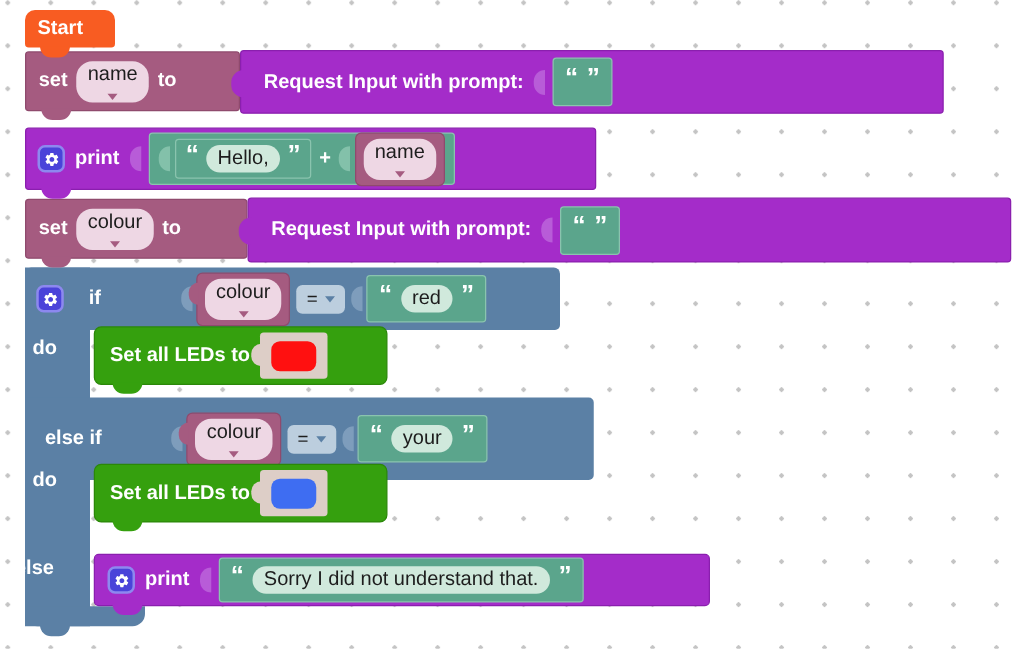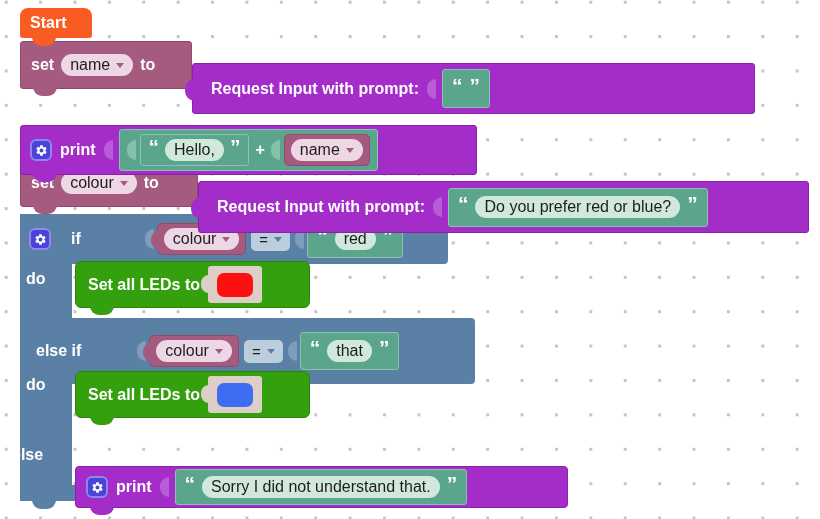--- a/index.html
+++ b/index.html
@@ -25,28 +25,28 @@
   
   .socket{display:inline-block; width:9px; height:20px; border-radius:10px 0 0 10px;
         margin-right:-2px; flex:none;}
   .sock-purple{background:#b85cd8;}
   .sock-teal{background:#83c1aa;}
   .sock-blue{background:#7e9dbc;}
 
   
   .orange{background:#f85c22;}
   .mauve{background:#a55b80; border:1px solid #8f4a6d;}
-  .purple{background:#a42cc9; border:1px solid #8a1fae;margin-top:23px;}
+  .purple{background:#a42cc9; border:1px solid #8a1fae;}
   .blue{background:#5b80a5;gap:12px;}
   .teal{background:#5ba58c; border:1px solid #8ac4ae;}
   .green{background:#35a00e; border:1px solid #2b8709;}
 
   
   .pill{display:inline-flex; align-items:center; gap:6px; border-radius:13px;
-        padding:2px 9px; font-size:16px; color:#1d1d1d; white-space:nowrap;}
+        padding:2px 9px; font-size:16px; color:#1d1d1d; white-space:nowrap;flex-direction:column;}
   .pill-pink{background:#eed7e4;}
   .pill-teal{background:#d0e9dc;}
   .arr{width:0;height:0;border-left:4px solid transparent;border-right:4px solid transparent;
        border-top:5px solid #a55b80; display:inline-block;}
   .arr-blue{border-top-color:#5b80a5;}
 
   
   .q{color:#fff; font-weight:bold; font-size:21px; line-height:10px; height:16px;}
 
   
@@ -164,21 +164,20 @@
     <span class="lbl">to</span>
     <i class="ntab"></i>
   </div>
 
   <div class="blk purple req2">
     <i class="ltab"></i>
     <span class="lbl">Request Input with prompt:</span>
     <i class="socket sock-purple"></i>
     <div class="strblk teal">
       <span class="q">“</span>
-      <span class="pill pill-teal">Do you prefer red or blue?</span>
       <span class="q">”</span>
     </div>
   </div>
 
   <div class="blk blue ifcol"></div>
 
   <div class="blk blue ifhead">
     <span class="gear">
       <svg viewBox="0 0 24 24">
           <path d="M19.14 12.94c.04-.3.06-.61.06-.94 0-.32-.02-.64-.07-.94l2.03-1.58c.18-.14.23-.41.12-.61l-1.92-3.32c-.12-.22-.37-.29-.59-.22l-2.39.96c-.5-.38-1.03-.7-1.62-.94l-.36-2.54c-.04-.24-.24-.41-.48-.41h-3.84c-.24 0-.43.17-.47.41l-.36 2.54c-.59.24-1.13.57-1.62.94l-2.39-.96c-.22-.08-.47 0-.59.22L2.74 8.87c-.12.21-.08.47.12.61l2.03 1.58c-.05.3-.09.63-.09.94s.02.64.07.94l-2.03 1.58c-.18.14-.23.41-.12.61l1.92 3.32c.12.22.37.29.59.22l2.39-.96c.5.38 1.03.7 1.62.94l.36 2.54c.05.24.24.41.48.41h3.84c.24 0 .44-.17.47-.41l.36-2.54c.59-.24 1.13-.56 1.62-.94l2.39.96c.22.08.47 0 .59-.22l1.92-3.32c.12-.22.07-.47-.12-.61l-2.01-1.58zM12 15.6c-1.98 0-3.6-1.62-3.6-3.6s1.62-3.6 3.6-3.6 3.6 1.62 3.6 3.6-1.62 3.6-3.6 3.6z"></path>
@@ -229,21 +228,21 @@
           <i class="arr"></i>
         </span>
       </div>
       <span class="eq">
         <span>=</span>
         <i class="arr arr-blue"></i>
       </span>
       <i class="socket sock-blue"></i>
       <div class="strblk teal" style="height:36px">
         <span class="q">“</span>
-        <span class="pill pill-teal">that</span>
+        <span class="pill pill-teal">your</span>
         <span class="q">”</span>
       </div>
     </div>
   </div>
 
   <span class="lbl slabel" style="left:26px; top:376px">do</span>
 
   <div class="blk green green2">
     <span class="lbl">Set all LEDs to</span>
     <div class="holder">

